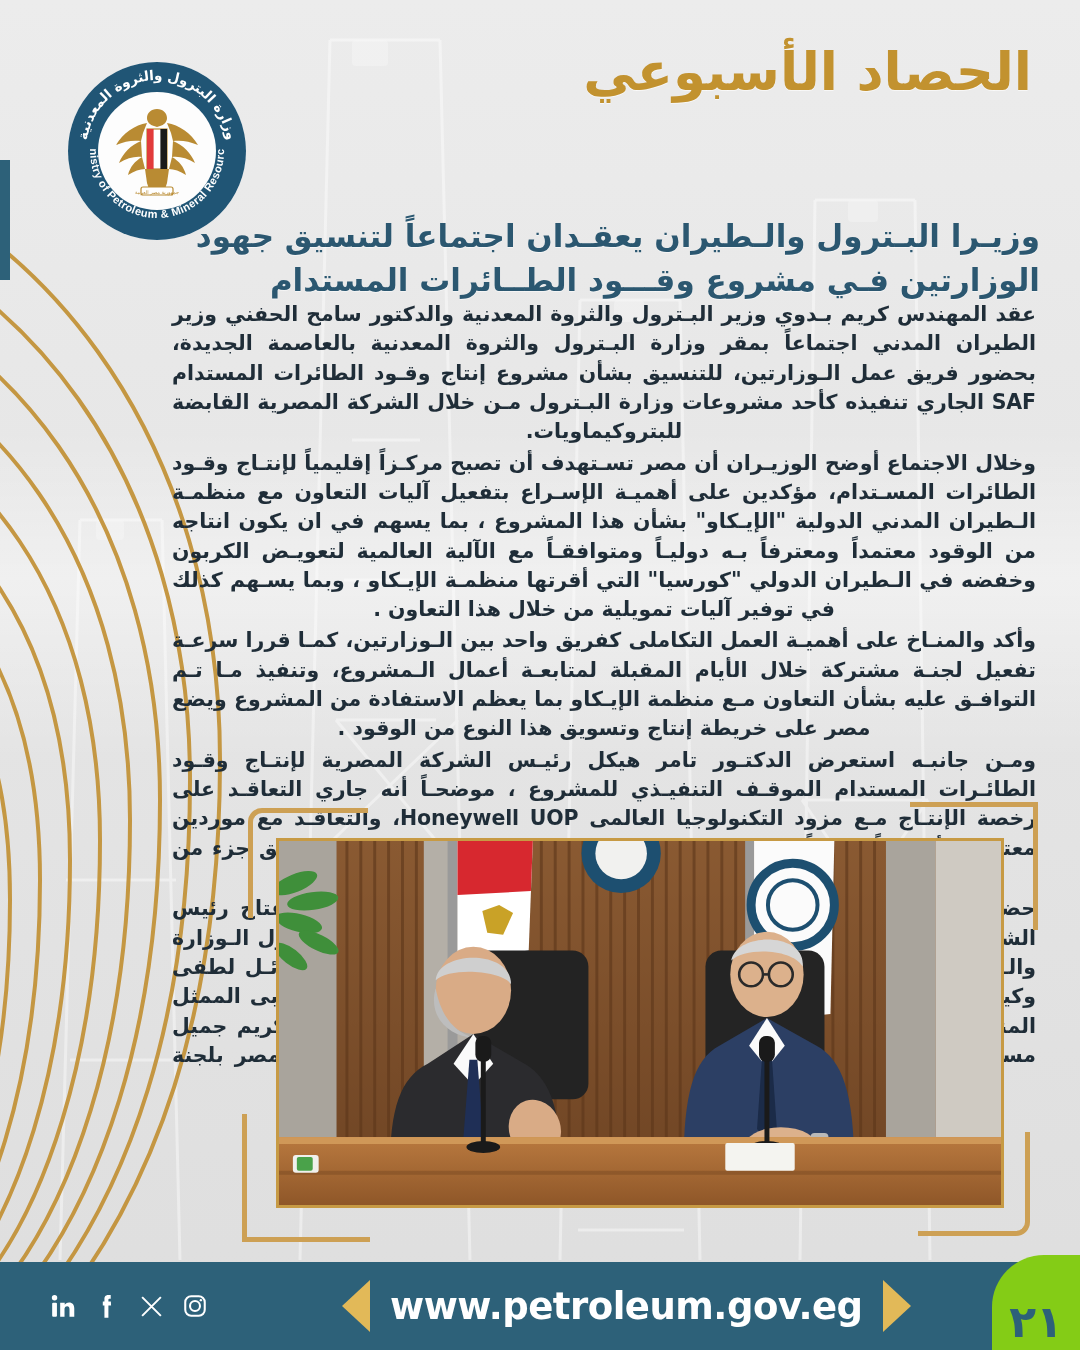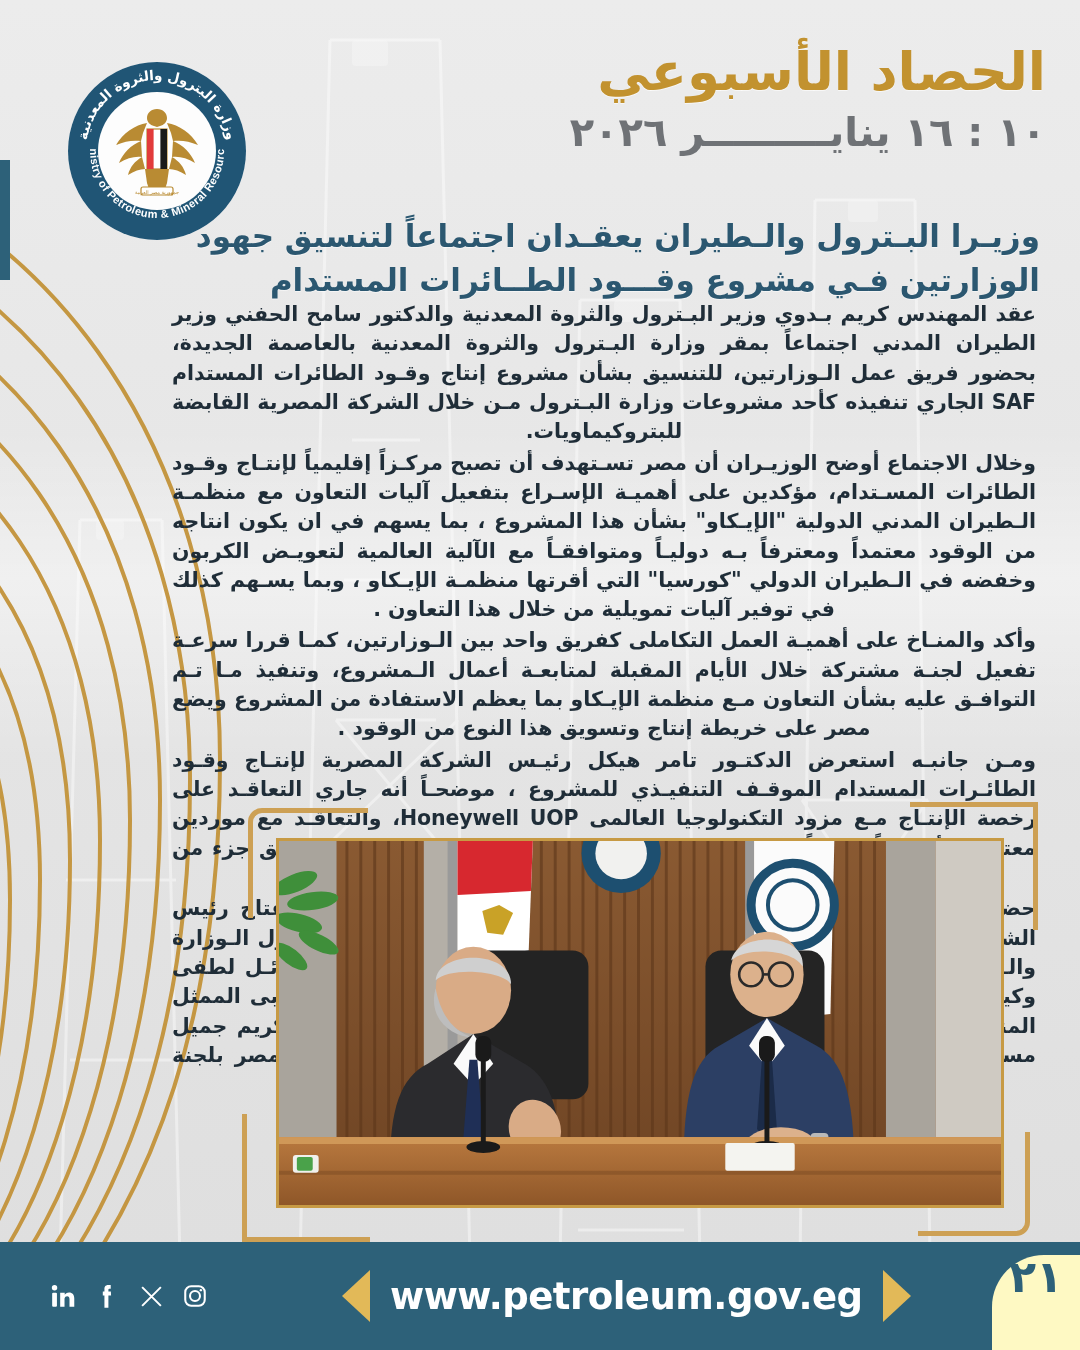--- a/index.html
+++ b/index.html
@@ -72,21 +72,21 @@
     pointer-events:none;
   }
   .eagle{
     position:absolute; left:50%; top:50%;
     transform:translate(-50%,-50%);
     width:92px; height:96px;
   }
 
   
   .header{
-    position:absolute; right:34px; top:44px;
+    position:absolute; right:48px; top:44px;
     text-align:left;
     direction:rtl;
   }
   .masthead{
     font-size:53px;
     font-weight:bold;
     color:#c2922f;
     letter-spacing:-1px;
     line-height:1.05;
     text-align:right;
@@ -167,21 +167,21 @@
   .bracket.br{
     right:-26px; bottom:-28px;
     width:112px; height:104px;
     border-left:none; border-top:none;
     border-bottom-right-radius:14px;
   }
 
   
   .footer{
     position:absolute; left:0; bottom:0;
-    width:1080px; height:108px;
+    width:1080px; height:88px;
     background:#2d6179;
     display:flex;
     align-items:center;
     direction:ltr;
   }
   .social{
     display:flex; align-items:center; gap:14px;
     margin-left:48px;
   }
   .social .si{
@@ -210,23 +210,23 @@
     font-size:37px;
     font-weight:bold;
     color:#ffffff;
     letter-spacing:-.5px;
     white-space:nowrap;
   }
   .page-badge{
     position:absolute;
     right:0; bottom:0;
     width:88px; height:95px;
-    background:#fef9c3;
+    background:#84cc16;
     border-top-left-radius:52px;
-    display:flex; align-items:flex-start; justify-content:center;
+    display:flex; align-items:flex-end; justify-content:center;
   }
   .page-num{
     font-size:44px;
     font-weight:bold;
     color:#2d6179;
     line-height:1;
     padding-bottom:6px;
   }
 </style>
 </head>
@@ -316,21 +316,20 @@
       <rect x="36" y="26" width="20" height="40" fill="#ffffff" stroke="#b98b33" stroke-width="1.2"></rect>
       <rect x="36" y="26" width="6.6" height="40" fill="#e23b3b"></rect>
       <rect x="49.4" y="26" width="6.6" height="40" fill="#1a1a1a"></rect>
       <rect x="30" y="84" width="32" height="8" rx="2" fill="#ffffff" stroke="#b98b33" stroke-width="1.2"></rect>
       <text x="46" y="90.5" font-size="5" fill="#b98b33" text-anchor="middle" font-family="'DejaVu Sans', sans-serif">جمهورية مصر العربية</text>
     </svg>
   </div>
 
   <div class="header">
     <div class="masthead">الحصاد الأسبوعي</div>
-    <div class="date-line">١٠ : ١٦ ينايـــــــــر ٢٠٢٦</div>
   </div>
 
   <div class="headline">وزيـرا البـترول والـطيران يعقـدان اجتماعاً لتنسيق جهود الوزارتين فـي مشروع وقـــود الطــائرات المستدام</div>
 
   <div class="body-copy">
     <p>عقد المهندس كريم بـدوي وزير البـترول والثروة المعدنية والدكتور سامح الحفني وزير الطيران المدني اجتماعاً بمقر وزارة البـترول والثروة المعدنية بالعاصمة الجديدة، بحضور فريق عمل الـوزارتين، للتنسيق بشأن مشروع إنتاج وقـود الطائرات المستدام SAF الجاري تنفيذه كأحد مشروعات وزارة البـترول مـن خلال الشركة المصرية القابضة للبتروكيماويات.</p>
     <p>وخلال الاجتماع أوضح الوزيـران أن مصر تسـتهدف أن تصبح مركـزاً إقليمياً لإنتـاج وقـود الطائرات المسـتدام، مؤكدين على أهميـة الإسـراع بتفعيل آليات التعاون مع منظمـة الـطيران المدني الدولية "الإيـكاو" بشأن هذا المشروع ، بما يسهم في ان يكون انتاجه من الوقود معتمداً ومعترفاً بـه دوليـاً ومتوافقـاً مع الآلية العالمية لتعويـض الكربون وخفضه في الـطيران الدولي "كورسيا" التي أقرتها منظمـة الإيـكاو ، وبما يسـهم كذلك في توفير آليات تمويلية من خلال هذا التعاون .</p>
     <p>وأكد والمنـاخ على أهميـة العمل التكاملى كفريق واحد بين الـوزارتين، كمـا قررا سرعـة تفعيل لجنـة مشتركة خلال الأيام المقبلة لمتابعـة أعمال الـمشروع، وتنفيذ مـا تـم التوافـق عليه بشأن التعاون مـع منظمة الإيـكاو بما يعظم الاستفادة من المشروع ويضع مصر على خريطة إنتاج وتسويق هذا النوع من الوقود .</p>
     <p>ومـن جانبـه استعرض الدكتـور تامر هيكل رئيـس الشركة المصرية لإنتـاج وقـود الطائـرات المستدام الموقـف التنفيـذي للمشروع ، موضحـاً أنه جاري التعاقـد على رخصة الإنتـاج مـع مزود التكنولوجيا العالمى Honeywell UOP، والتعاقـد مع موردين معتمدين أوروبياً ودولياً للمادة الخام للمشروع ، كمـا تـم التعاقـد على تسويق جزء من الإنتاج عالمياً.</p>
     <p>حضر الاجتماع مـن وزارة البـترول والثروة المعدنيـة الكيميائي علاء عبدالفتاح رئيس الشركة المصرية القابضـة للبتروكيماويـات، والمهنـدس يـس محمـد وكيـل أول الـوزارة والـمشرف على السلامـة والبيئـة وكفـاءة الطاقـة والمنـاخ ، والمهنـدس وائـل لطفى وكيـل الـوزارة للمشروعـات ، ومـن وزارة الـطيران المدنى السيدة ريم عرابى الممثل المناوب لـمصر في منظمـة الـطيران المدنى الدولي ( الإيـكاو ) و الطيار كريم جميل مستشار رئيس سلطة الطيران المدنى والمهندس عبدالغفار السيد ممثل مصر بلجنة البيئة بمنظمة الايكاو .</p>

